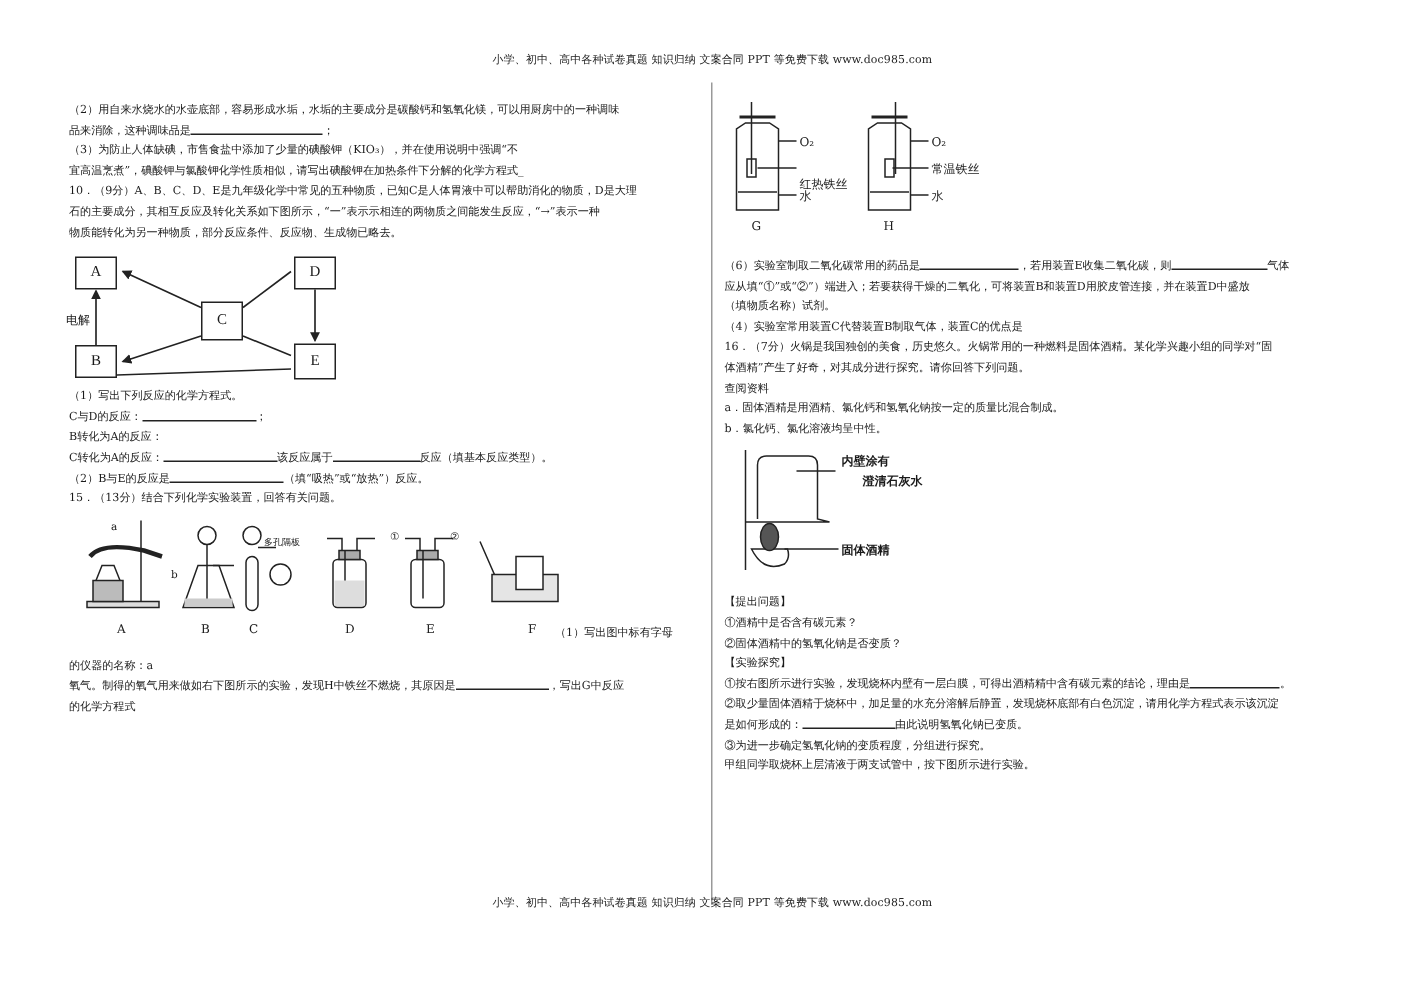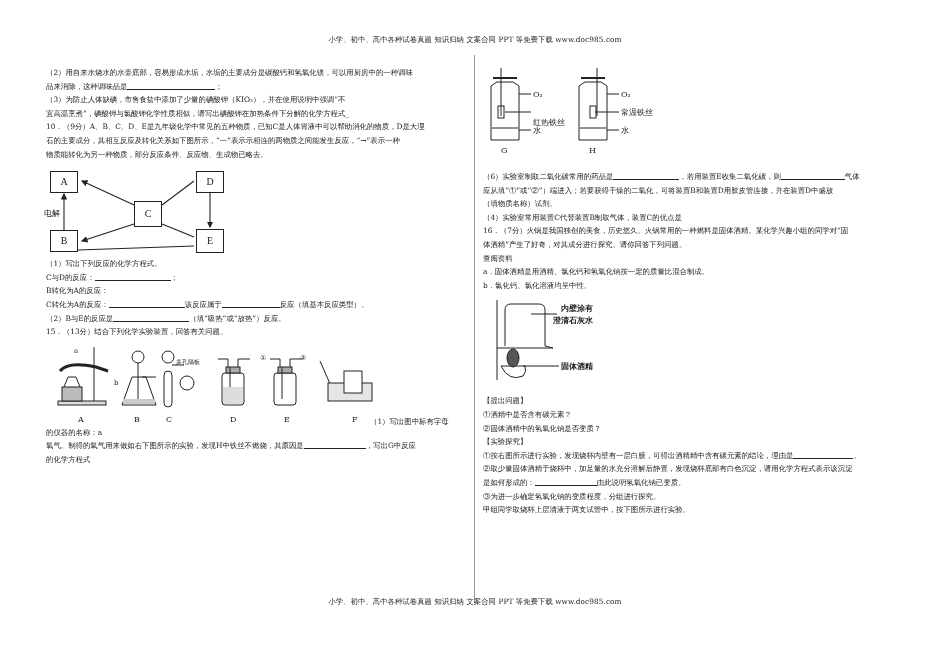--- a/index.html
+++ b/index.html
@@ -124,21 +124,21 @@
     <span class="fig-label" style="left:254px;top:9px;font-size:7px;">②</span>
     <span class="fig-label" style="left:32px;top:70px;">A</span>
     <span class="fig-label" style="left:88px;top:70px;">B</span>
     <span class="fig-label" style="left:120px;top:70px;">C</span>
     <span class="fig-label" style="left:184px;top:70px;">D</span>
     <span class="fig-label" style="left:238px;top:70px;">E</span>
     <span class="fig-label" style="left:306px;top:70px;">F</span>
     <span class="fig-label" style="left:324px;top:72px;font-size:7.4px;">（1）写出图中标有字母</span>
   </div>
 
-  <span class="line" style="margin-top:1px">的仪器的名称：a</span>
+  <span class="line" style="margin-top:12px">的仪器的名称：a</span>
   <span class="line"><span>氧气。制得的氧气用来做如右下图所示的实验，发现H中铁丝不燃烧，其原因是</span><span class="blank" style="width:62px"></span><span>，写出G中反应</span></span>
   <span class="line">的化学方程式</span>
 </div>
 
 <div class="col col-right">
 
   <div class="figure" style="height:96px; width:200px; margin-top:-6px;">
     <svg width="200" height="80" style="position:absolute;left:0;top:4px">
       <g stroke="#222" stroke-width="1" fill="none">
         <path d="M8 22 L8 76 L36 76 L36 22 L30 18 L14 18 Z"></path>
@@ -184,21 +184,21 @@
       <g stroke="#222" stroke-width="1" fill="none">
         <line x1="10" y1="4" x2="10" y2="84"></line>
         <path d="M18 50 L18 14 Q18 8 24 8 L52 8 Q58 8 58 14 L58 50 L66 52 L10 52"></path>
         <line x1="44" y1="18" x2="70" y2="18"></line>
         <path d="M14 70 Q22 86 36 80 Q40 76 38 70 Z"></path>
         <ellipse cx="26" cy="62" rx="6" ry="9" fill="#555"></ellipse>
         <line x1="36" y1="70" x2="72" y2="70"></line>
       </g>
     </svg>
     <span class="fig-label" style="left:78px;top:6px;font-family:Liberation Mono, monospace;font-weight:bold;">内壁涂有</span>
-    <span class="fig-label" style="left:70px;top:18px;font-family:'DejaVu Sans',sans-serif;font-weight:bold;">澄清石灰水</span>
+    <span class="fig-label" style="left:92px;top:18px;font-family:'DejaVu Sans',sans-serif;font-weight:bold;">澄清石灰水</span>
     <span class="fig-label" style="left:78px;top:64px;font-family:'DejaVu Sans',sans-serif;font-weight:bold;">固体酒精</span>
   </div>
 
   <span class="line" style="margin-top:6px">【提出问题】</span>
   <span class="line">①酒精中是否含有碳元素？</span>
   <span class="line">②固体酒精中的氢氧化钠是否变质？</span>
   <span class="line">【实验探究】</span>
   <span class="line"><span>①按右图所示进行实验，发现烧杯内壁有一层白膜，可得出酒精精中含有碳元素的结论，理由是</span><span class="blank" style="width:60px"></span><span>。</span></span>
   <span class="line">②取少量固体酒精于烧杯中，加足量的水充分溶解后静置，发现烧杯底部有白色沉淀，请用化学方程式表示该沉淀</span>
   <span class="line"><span>是如何形成的：</span><span class="blank" style="width:62px"></span><span>由此说明氢氧化钠已变质。</span></span>

